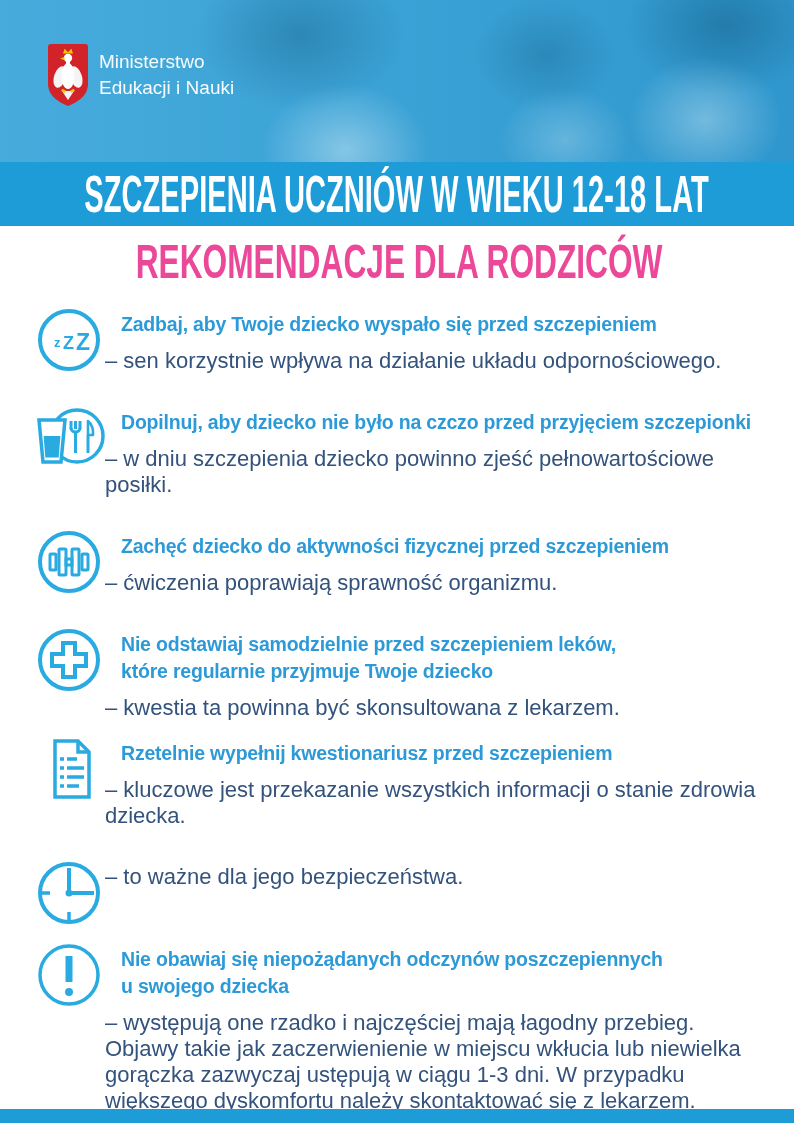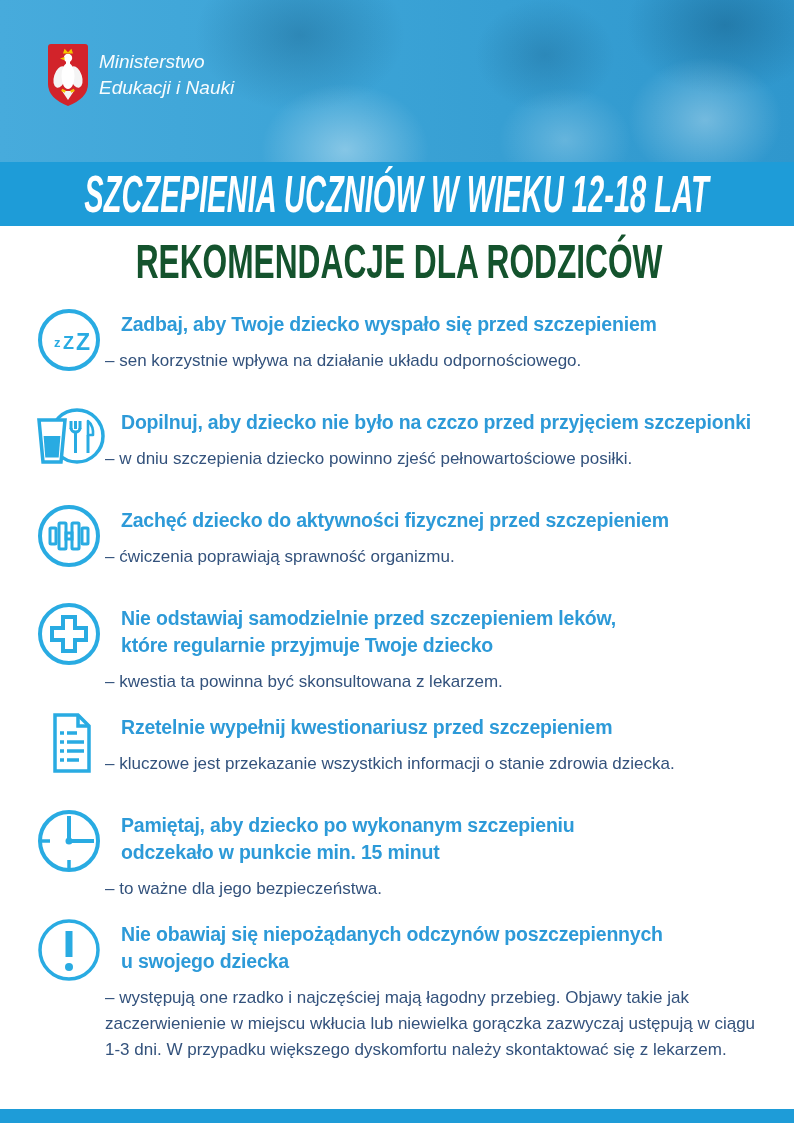--- a/index.html
+++ b/index.html
@@ -19,21 +19,20 @@
     height: 226px;
     background-color: #3fa6d9;
     background-image:
       radial-gradient(ellipse 120px 95px at 345px 150px, rgba(255,255,255,0.38), rgba(255,255,255,0) 70%),
       radial-gradient(ellipse 150px 110px at 300px 35px,  rgba(13,74,112,0.32),  rgba(13,74,112,0) 70%),
       radial-gradient(ellipse 110px 90px at 705px 120px, rgba(255,255,255,0.32), rgba(255,255,255,0) 70%),
       radial-gradient(ellipse 140px 100px at 725px 25px,  rgba(13,74,112,0.38),  rgba(13,74,112,0) 70%),
       radial-gradient(ellipse 100px 80px at 545px 55px,  rgba(18,80,120,0.28),  rgba(18,80,120,0) 70%),
       radial-gradient(ellipse 95px 75px at 565px 140px, rgba(255,255,255,0.24), rgba(255,255,255,0) 70%),
       linear-gradient(90deg, #47abdc 0%, #3ba3d6 45%, #2f97cd 100%);
-    font-style: italic;
   }
   .ministry-logo {
     position: absolute; left: 48px; top: 44px;
     display: flex; align-items: center; gap: 11px;
   }
   .ministry-name {
     color: rgba(255,255,255,0.96);
     font-size: 19px; line-height: 26px; font-weight: 400;
     white-space: pre-line;
   }
@@ -49,42 +48,42 @@
     font-size: 52px; font-weight: 700; line-height: 64px;
     white-space: nowrap;
   }
   .condense-title { display: inline-block; transform: scaleX(0.56); transform-origin: 50% 50%; }
   .condense-sub   { display: inline-block; transform: scaleX(0.66); transform-origin: 50% 50%; }
 
   
   .subtitle {
     margin: 10px 0 0 0;
     text-align: center;
-    color: #14532d;
+    color: #ec4899;
     font-size: 48px; font-weight: 700; line-height: 52px;
     white-space: nowrap;
   }
 
   
   .recs { padding: 18px 36px 0 33px; }
   .rec { display: flex; align-items: flex-start; margin-bottom: 30px; }
   .rec.tight { margin-bottom: 14px; }
   .rec-icon { width: 72px; flex: none; }
   .rec-body { padding-top: 5px; min-width: 0; }
   .rec-heading {
     margin: 0 0 10px 16px;
     color: #2d9ad8;
     font-size: 19.5px; font-weight: 700; line-height: 27px;
     letter-spacing: -0.2px;
     white-space: pre;
   }
   .rec-detail {
     margin: 0;
     color: #33527c;
-    font-size: 17px; line-height: 26px;
+    font-size: 22px; line-height: 26px;
     max-width: 665px;
   }
 
   
   .footer-bar {
     position: absolute; left: 0; right: 0; bottom: 0;
     height: 14px; background: #1e9cd8;
   }
 
   svg { display: block; }
@@ -208,22 +207,20 @@
         <svg width="72" height="68" viewBox="0 0 72 68">
           <circle cx="36" cy="34" r="29" fill="none" stroke="#29abe2" stroke-width="4"></circle>
           <path d="M36 34 V9" stroke="#29abe2" stroke-width="4"></path>
           <path d="M36 34 H61" stroke="#29abe2" stroke-width="4"></path>
           <path d="M9 34 h8" stroke="#29abe2" stroke-width="3.5"></path>
           <path d="M36 53 v8" stroke="#29abe2" stroke-width="3.5"></path>
           <circle cx="36" cy="34" r="3.5" fill="#29abe2"></circle>
         </svg>
       </div>
       <div class="rec-body">
-        <h3 class="rec-heading">Pamiętaj, aby dziecko po wykonanym szczepieniu
-odczekało w punkcie min. 15 minut</h3>
         <p class="rec-detail">– to ważne dla jego bezpieczeństwa.</p>
       </div>
     </section>
 
     <section class="rec tight">
       <div class="rec-icon">
         <svg width="72" height="68" viewBox="0 0 72 68">
           <circle cx="36" cy="34" r="29" fill="none" stroke="#29abe2" stroke-width="3.5"></circle>
           <path d="M36 15 V41" stroke="#29abe2" stroke-width="7"></path>
           <circle cx="36" cy="51" r="4" fill="#29abe2"></circle>

